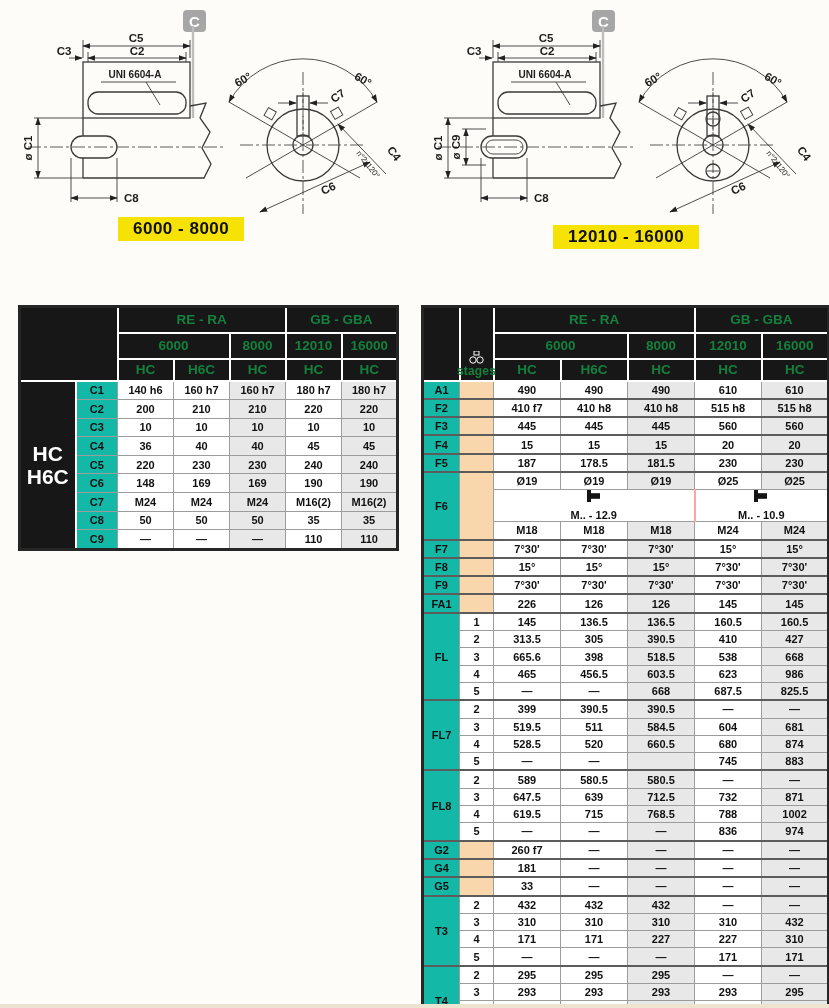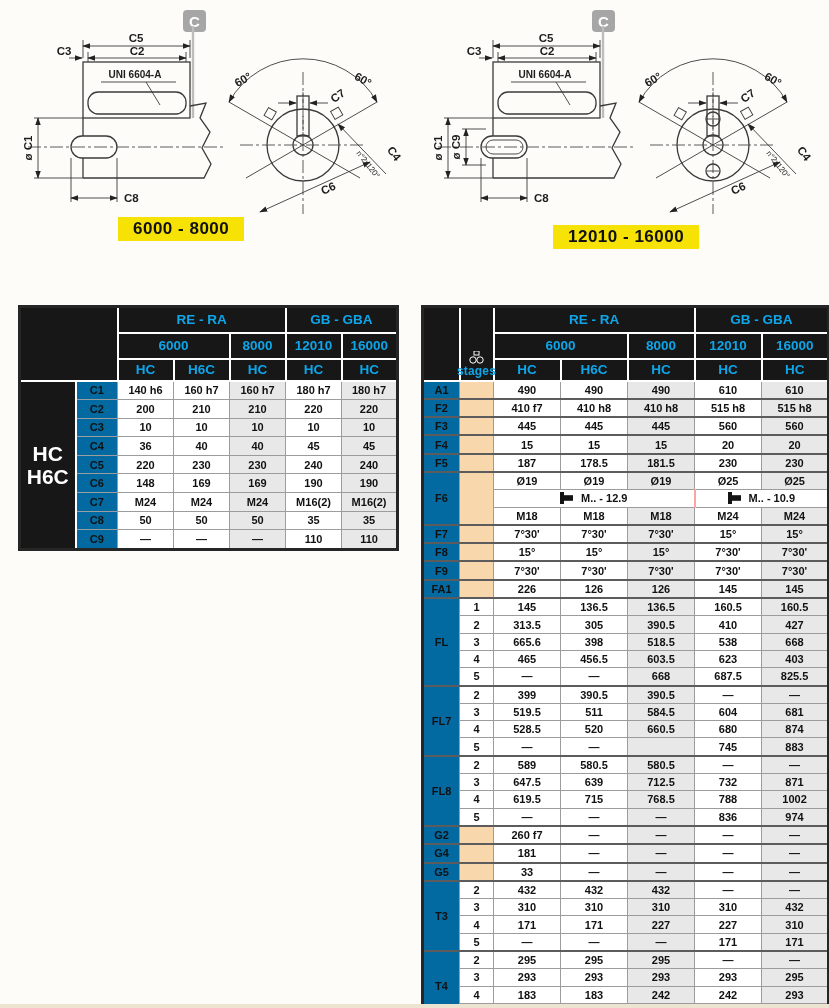--- a/index.html
+++ b/index.html
@@ -31,42 +31,42 @@
   .thin{stroke:#3a3a3a;stroke-width:.9;fill:none;}
   .cl{stroke:#4a4a4a;stroke-width:.9;fill:none;stroke-dasharray:13 3 3 3;}
   .dash{stroke:#4a4a4a;stroke-width:.9;fill:none;stroke-dasharray:4 3;}
   .badge-line{stroke:#bdbdbd;stroke-width:2.4;}
   
   table.dim-table{
     position:absolute;border-collapse:collapse;table-layout:fixed;
     border:3px solid #262626;background:#fff;
   }
   .dim-table th{
-    background:#171717;color:#0ea5e9;font-size:13.5px;font-weight:bold;
+    background:#171717;color:#15803d;font-size:13.5px;font-weight:bold;
     border:2px solid #fff;padding:0;text-align:center;
   }
   .dim-table th.corner{border-left:none;border-top:none;}
   .dim-table td{
     border:1px solid #9c9c9c;font-size:11px;font-weight:bold;
     text-align:center;padding:0 2px;background:#fff;
   }
   #left-table td{height:17.6px;}
   #right-table td{height:16.3px;}
-  .dim-table td.rowlabel{background:#0369a1;}
+  .dim-table td.rowlabel{background:#14b8a6;}
   .dim-table td.stage{background:#fff;}
   .dim-table td.stage-empty{background:#f8d7ac;}
   .dim-table td.shaded{background:#e8e8e8;}
   .dim-table td.group-cell{
     background:#171717;color:#fff;font-size:21px;font-weight:bold;
     line-height:1.1;border:2px solid #171717;border-right:2px solid #fff;
   }
   .dim-table tr.gs td{border-top:2px solid #5c5c5c;}
   .dim-table td.span-cell{background:#fff;}
   .dim-table td.span-cell .sp-inner{
-    display:flex;align-items:center;justify-content:center;gap:7px;
+    display:flex;align-items:center;justify-content:center;gap:7px;flex-direction:column;
   }
   .dim-table td.span-div{border-left:2px solid #fca5a5;}
   .stages-th .st-wrap{
     display:flex;flex-direction:column;align-items:center;justify-content:flex-end;
     height:70px;padding-bottom:1px;
   }
   .stages-th .st-label{font-size:12px;font-weight:bold;letter-spacing:.2px;}
   .bottom-strip{
     position:absolute;left:0;top:1004px;width:829px;height:4px;background:#ece3d0;
   }
@@ -519,21 +519,21 @@
         <td class="shaded">518.5</td>
         <td>538</td>
         <td class="shaded">668</td>
       </tr>
       <tr>
         <td class="stage">4</td>
         <td>465</td>
         <td>456.5</td>
         <td class="shaded">603.5</td>
         <td>623</td>
-        <td class="shaded">403</td>
+        <td class="shaded">986</td>
       </tr>
       <tr>
         <td class="stage">5</td>
         <td>—</td>
         <td>—</td>
         <td class="shaded">668</td>
         <td>687.5</td>
         <td class="shaded">825.5</td>
       </tr>
       <tr class="gs">

